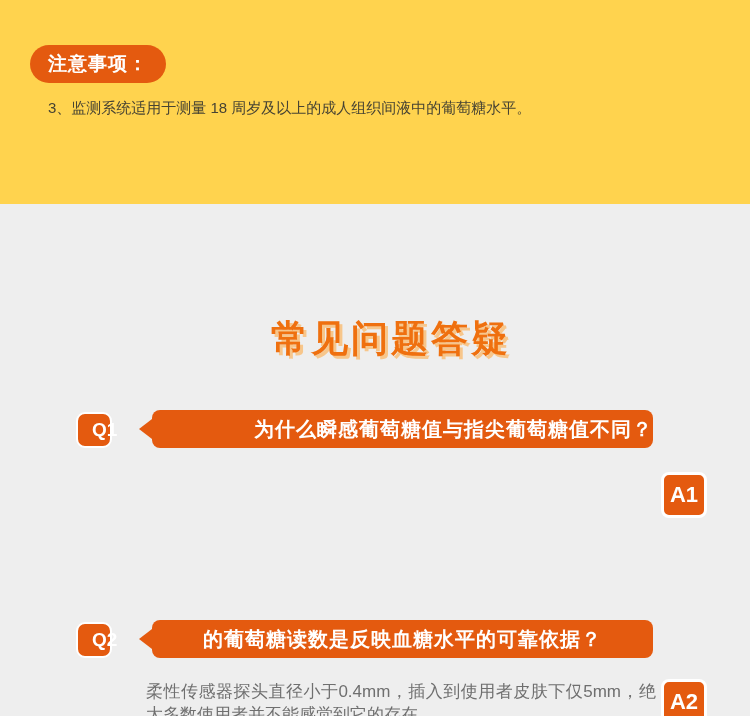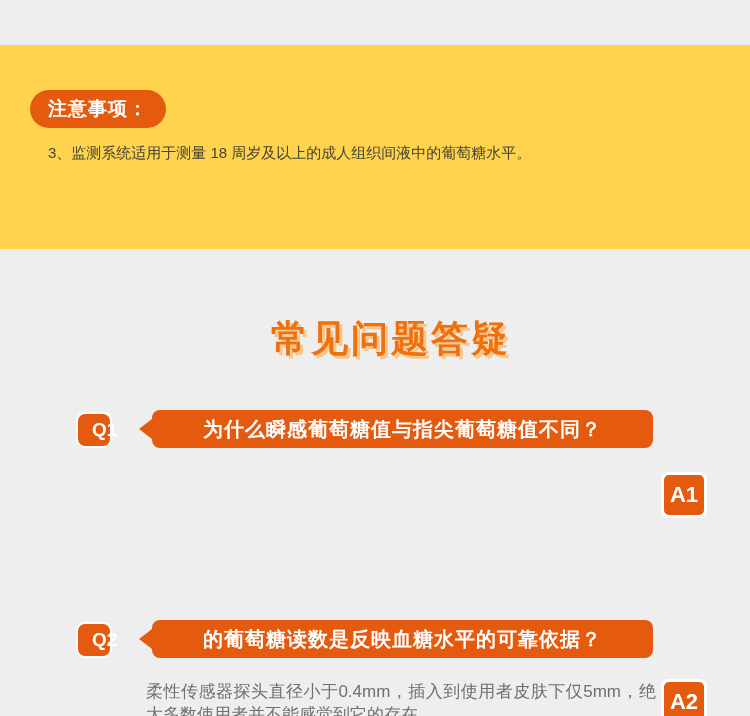--- a/index.html
+++ b/index.html
@@ -23,21 +23,20 @@
     height: 716px;
     overflow: hidden;
     background: var(--gray_bg);
   }
   
   .notice-section {
     position: absolute;
     left: 0; top: 0;
     width: 750px; height: 204px;
     background: var(--yellow_bg);
-    margin-top: 45px;
   }
   .notice-pill {
     position: absolute;
     left: 30px; top: 45px;
     height: 38px;
     padding: 0 18px;
     background: var(--orange);
     border-radius: 19px;
     color: var(--white);
     font-size: 19px;
@@ -96,21 +95,21 @@
     width: 501px; height: 38px;
     background: var(--orange);
     border-radius: 8px;
     color: var(--white);
     font-size: 20px;
     font-weight: bold;
     line-height: 38px;
     text-align: center;
     letter-spacing: 1px;
   }
-  .q-banner.q1 { top: 154px; }
+  .q-banner.q1 { top: 154px; text-align: right; }
   .q-banner.q2 { top: 364px; }
   .q-banner::before {
     content: "";
     position: absolute;
     left: -13px; top: 50%;
     margin-top: -10px;
     border-top: 10px solid transparent;
     border-bottom: 10px solid transparent;
     border-right: 13px solid var(--orange);
   }

